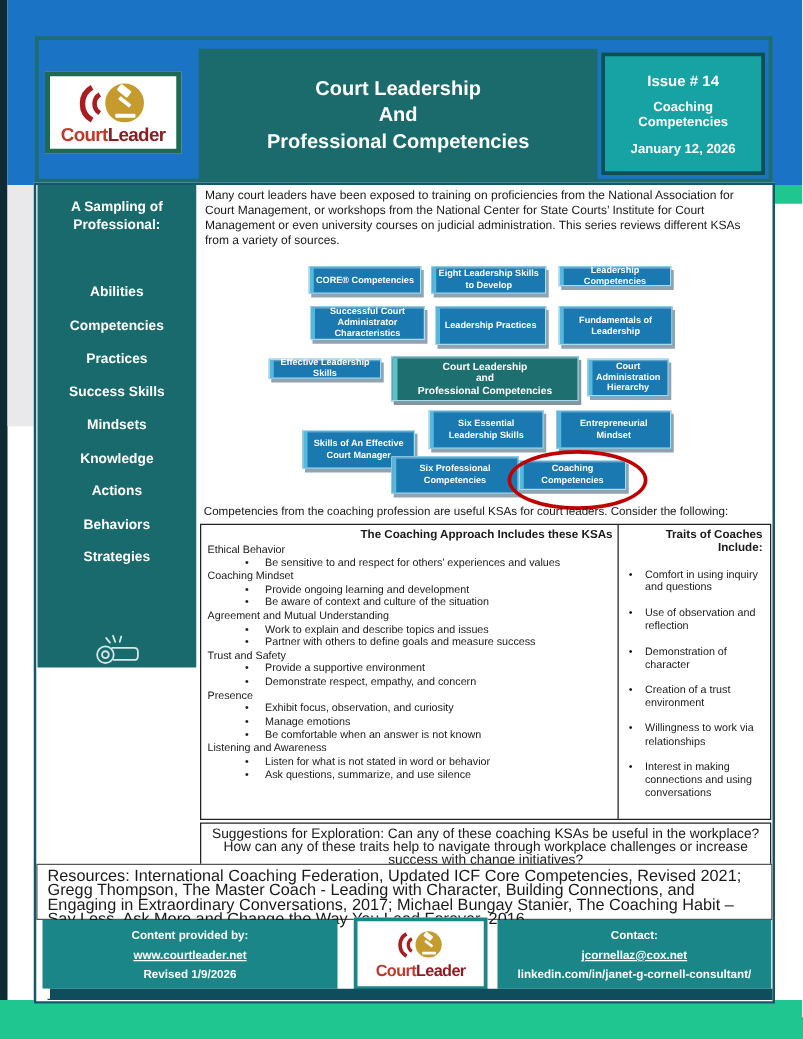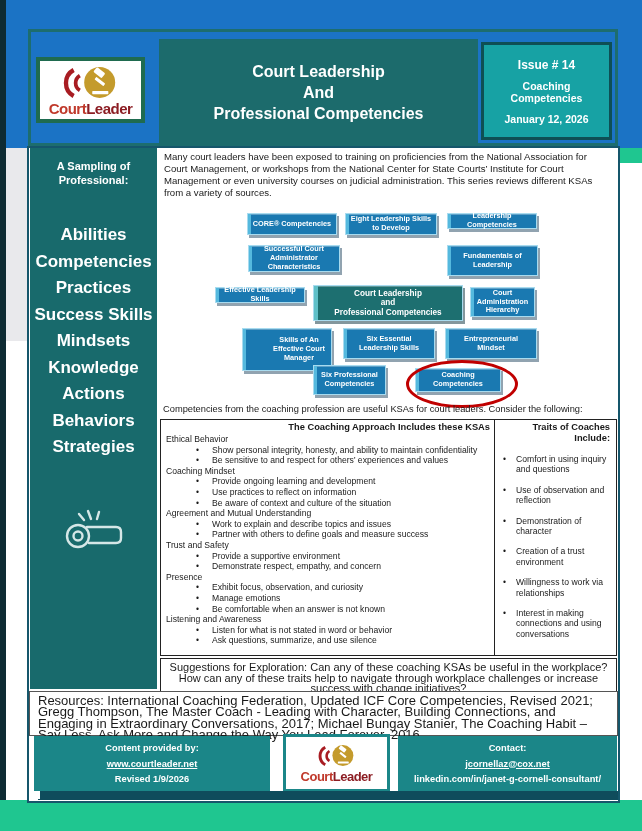--- a/index.html
+++ b/index.html
@@ -26,25 +26,25 @@
              font-weight:bold;font-size:16px;text-align:center;}
   .issue-box{left:481px;top:42px;width:131px;height:98px;background:#17a2a4;border:3px solid #0e4f54;
              color:#fff;font-weight:bold;text-align:center;display:flex;flex-direction:column;
              align-items:center;justify-content:space-evenly;padding:4px 6px;}
   .issue-num{font-size:12px;}
   .issue-topic{font-size:10.5px;line-height:12px;width:92px;}
   .issue-date{font-size:10.5px;}
 
   
   .content-box{left:27px;top:146px;width:593px;height:657px;border:2.5px solid #15566b;background:#fff;}
-  .sidebar{left:30px;top:148px;width:127px;height:541px;background:#186a6c;color:#fff;
+  .sidebar{left:30px;top:148px;width:127px;height:386px;background:#186a6c;color:#fff;
            display:flex;flex-direction:column;align-items:center;}
   .sb-heading{margin-top:12px;font-weight:bold;font-size:11px;line-height:13.5px;text-align:center;}
   .sb-items{display:flex;flex-direction:column;gap:13.5px;margin-top:41px;text-align:center;}
-  .sb-item{font-weight:bold;font-size:17px;line-height:13px;}
+  .sb-item{font-weight:bold;font-size:11px;line-height:13px;}
   .sb-whistle{margin-top:52px;}
 
   
   .intro{left:164px;top:151px;width:447px;font-size:9.6px;line-height:12.1px;}
   .diagram{left:160px;top:212px;width:456px;height:192px;}
   .dbox{position:absolute;box-sizing:border-box;background:#1a79b1;color:#fff;font-weight:bold;
         font-size:7.3px;line-height:8.7px;text-align:center;display:flex;align-items:center;justify-content:center;
         padding:1px 4px;border:1px solid #a8dbef;
         box-shadow:inset 3px 0 0 #55b9de,inset 0 1px 0 rgba(255,255,255,.3),2px 3px 0 rgba(10,50,80,.45);}
   .dbox.teal{background:#1d6f70;font-size:8.2px;line-height:9.6px;
@@ -153,52 +153,51 @@
   </div>
 
   <div class="abs intro">Many court leaders have been exposed to training on proficiencies from the National Association for Court Management, or workshops from the National Center for State Courts’ Institute for Court Management or even university courses on judicial administration. This series reviews different KSAs from a variety of sources.</div>
 
   <div class="abs diagram">
     <div class="dbox" style="left:87px;top:1px;width:90px;height:22px;">CORE® Competencies</div>
     <div class="dbox" style="left:185px;top:1px;width:92px;height:22px;">Eight Leadership Skills to Develop</div>
     <div class="dbox" style="left:287px;top:1px;width:90px;height:16px;">Leadership Competencies</div>
 
     <div class="dbox" style="left:88px;top:33px;width:92px;height:27px;">Successful Court Administrator Characteristics</div>
+    <div class="dbox" style="left:188px;top:33px;width:89px;height:31px;">Leadership Practices</div>
     <div class="dbox" style="left:287px;top:33px;width:91px;height:31px;">Fundamentals of Leadership</div>
 
     <div class="dbox" style="left:55px;top:75px;width:90px;height:16px;">Effective Leadership Skills</div>
     <div class="dbox teal" style="left:153px;top:73px;width:150px;height:36px;flex-direction:column;">
       <div>Court Leadership</div>
       <div>and</div>
       <div>Professional Competencies</div>
     </div>
     <div class="dbox" style="left:310px;top:75px;width:65px;height:30px;">Court Administration Hierarchy</div>
 
-    <div class="dbox" style="left:82px;top:116px;width:90px;height:43px;padding-left:28px;">Skills of An Effective Court Manager</div>
+    <div class="dbox" style="left:82px;top:132px;width:90px;height:31px;">Skills of An Effective Court Manager</div>
     <div class="dbox" style="left:183px;top:116px;width:92px;height:31px;">Six Essential Leadership Skills</div>
     <div class="dbox" style="left:285px;top:116px;width:92px;height:31px;text-align:center;">Entrepreneurial Mindset</div>
 
-    <div class="dbox" style="left:153px;top:153px;width:73px;height:30px;text-align:center;">Six Professional Competencies</div>
+    <div class="dbox" style="left:153px;top:153px;width:102px;height:30px;text-align:center;">Six Professional Competencies</div>
     <div class="dbox" style="left:255px;top:156px;width:86px;height:24px;">Coaching Competencies</div>
     <div class="red-oval" style="left:246px;top:148px;width:106px;height:42px;"></div>
   </div>
 
   <div class="abs lead-in">Competencies from the coaching profession are useful KSAs for court leaders. Consider the following:</div>
 
   <div class="abs ksa-table">
     <div class="col-left">
       <div class="tbl-h">The Coaching Approach Includes these KSAs</div>
 
       <div class="sec-h">Ethical Behavior</div>
-      <div class="bl">Show personal integrity, honesty, and ability to maintain confidentiality</div>
       <div class="bl">Be sensitive to and respect for others’ experiences and values</div>
 
       <div class="sec-h">Coaching Mindset</div>
       <div class="bl">Provide ongoing learning and development</div>
-      <div class="bl">Use practices to reflect on information</div>
       <div class="bl">Be aware of context and culture of the situation</div>
 
       <div class="sec-h">Agreement and Mutual Understanding</div>
       <div class="bl">Work to explain and describe topics and issues</div>
       <div class="bl">Partner with others to define goals and measure success</div>
 
       <div class="sec-h">Trust and Safety</div>
       <div class="bl">Provide a supportive environment</div>
       <div class="bl">Demonstrate respect, empathy, and concern</div>
 

